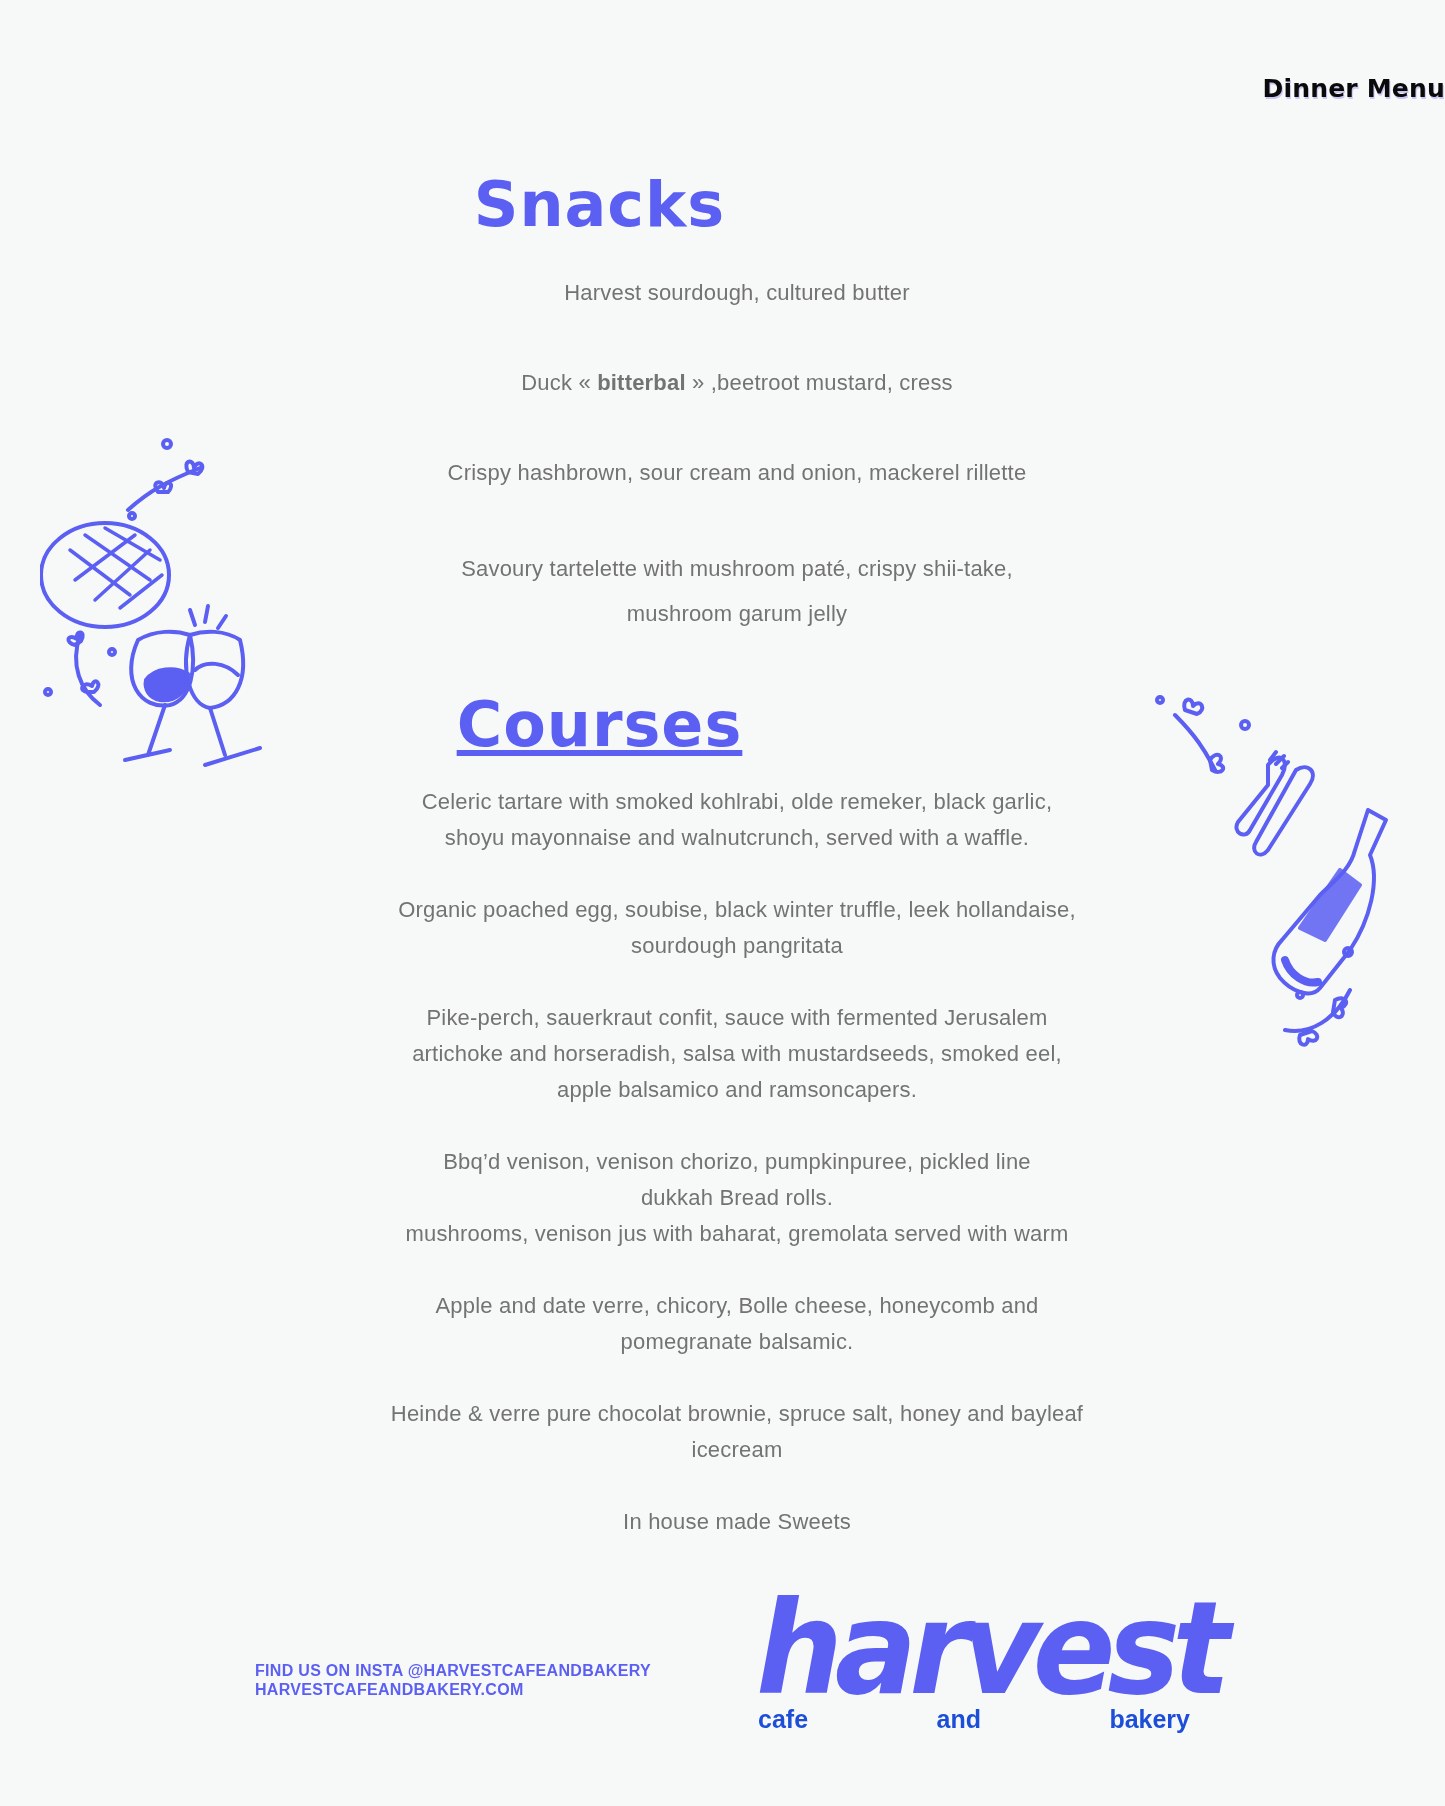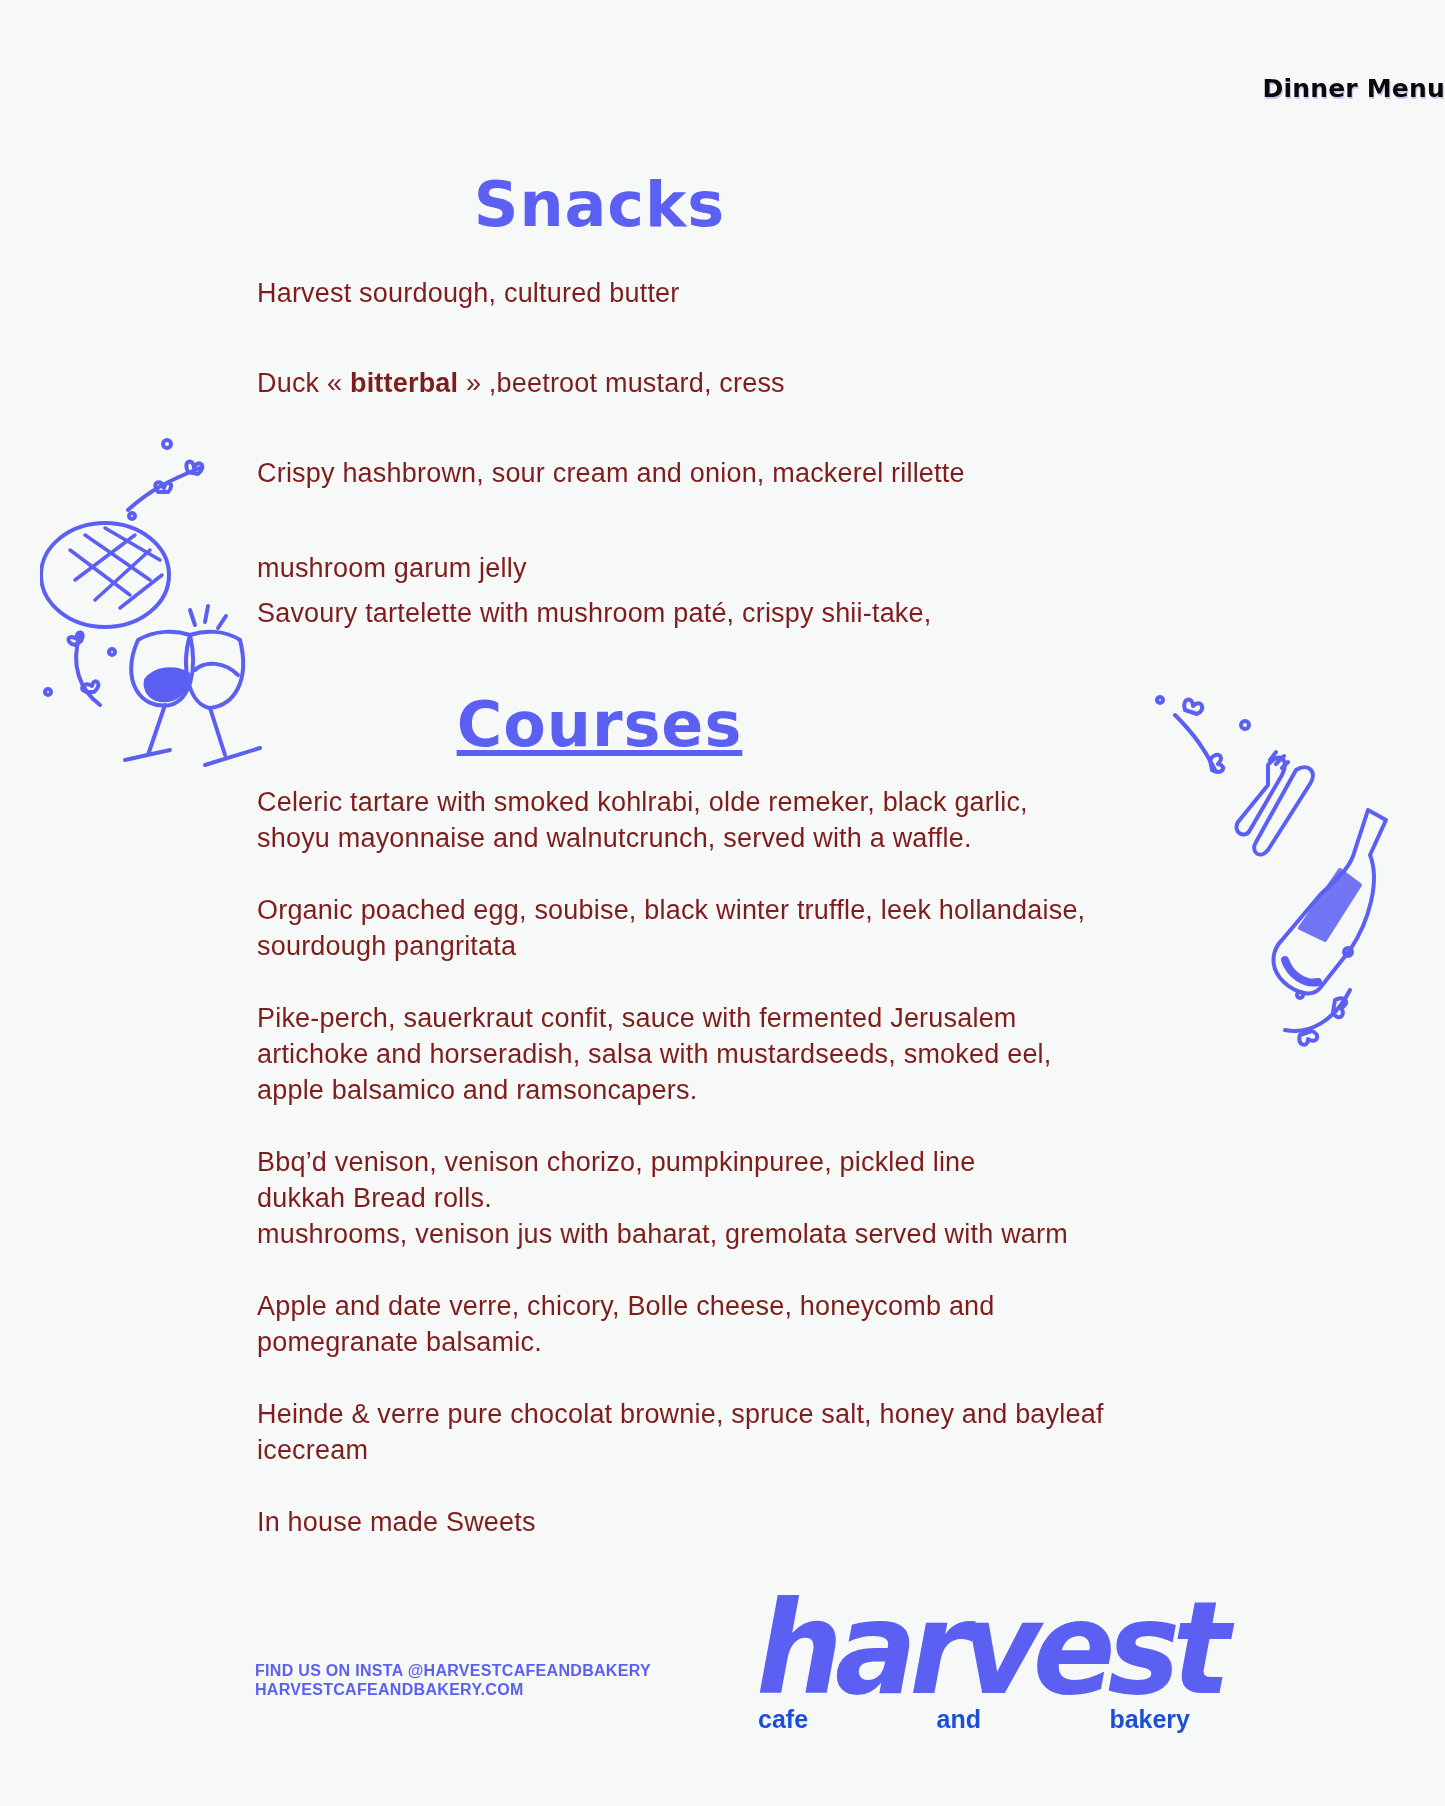--- a/index.html
+++ b/index.html
@@ -13,22 +13,23 @@
     color: #0a0a0a; text-shadow: 1px 2px 0 #c9c6f3;
   }
   .section-heading {
     position: absolute; left: 0; width: 1199px; text-align: center;
     font-family: "DejaVu Sans", sans-serif; font-size: 62px; font-weight: 600; color: #5b5ff2; letter-spacing: 1px;
   }
   #h-snacks { top: 168px; }
   #h-courses { top: 688px; text-decoration: underline; }
   .item {
     position: absolute; left: 257px; width: 960px;
-    font-family: "Liberation Sans", sans-serif; font-size: 27px; line-height: 36px; color: #7f1d1d;
+    font-family: "Liberation Sans", sans-serif; font-size: 22px; line-height: 36px; color: #737373;
     letter-spacing: 0.2px;
+    text-align: center;
   }
   .item b { font-weight: bold; margin-top: 20px; }
   .footer-text {
     position: absolute; left: 255px; top: 1661px;
     font-family: "Liberation Sans", sans-serif; font-size: 16px; font-weight: bold; line-height: 19px;
     color: #5b5ff2; letter-spacing: 0.3px;
   }
   .logo { position: absolute; left: 756px; top: 1590px; width: 440px; height: 160px; }
   .logo-word {
     position: absolute; left: 0; top: -6px; width: 440px; text-align: center;
@@ -46,22 +47,22 @@
 <body>
 
 <div class="page-title">Dinner Menu</div>
 
 <div class="section-heading" id="h-snacks">Snacks</div>
 
 <div class="item" style="top:275px">Harvest sourdough, cultured butter</div>
 <div class="item" style="top:365px"><span>Duck « </span><b>bitterbal</b><span> » ,beetroot mustard, cress</span></div>
 <div class="item" style="top:455px">Crispy hashbrown, sour cream and onion, mackerel rillette</div>
 <div class="item" style="top:546px; line-height:45px">
+  <div>Savoury tartelette with mushroom paté, crispy shii-take,</div>
   <div>mushroom garum jelly</div>
-  <div>Savoury tartelette with mushroom paté, crispy shii-take,</div>
 </div>
 
 <div class="section-heading" id="h-courses">Courses</div>
 
 <div class="item" style="top:784px">
   <div>Celeric tartare with smoked kohlrabi, olde remeker, black garlic,</div>
   <div>shoyu mayonnaise and walnutcrunch, served with a waffle.</div>
 </div>
 <div class="item" style="top:892px">
   <div>Organic poached egg, soubise, black winter truffle, leek hollandaise,</div>

